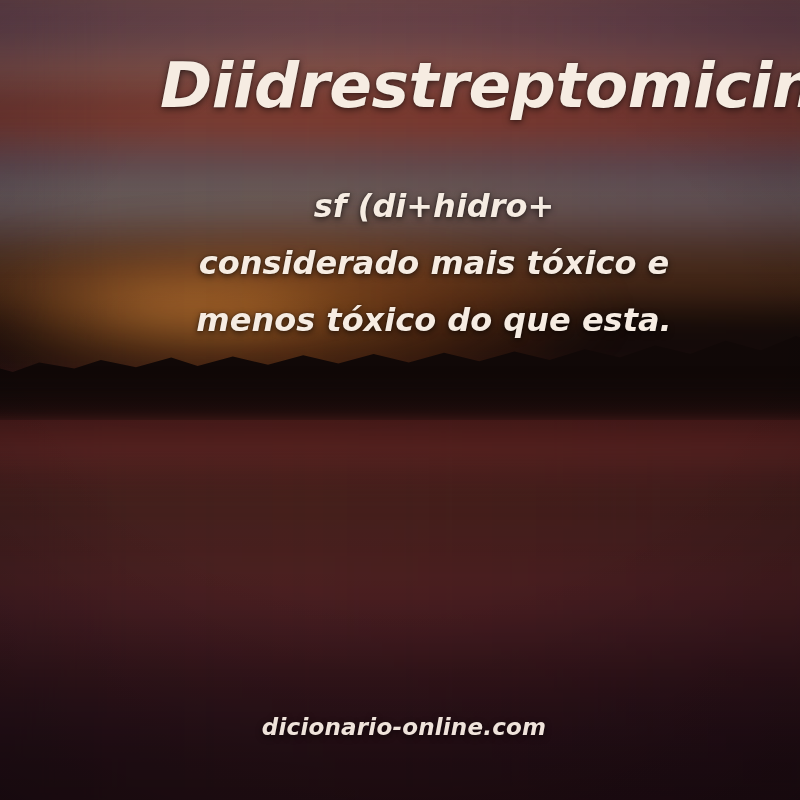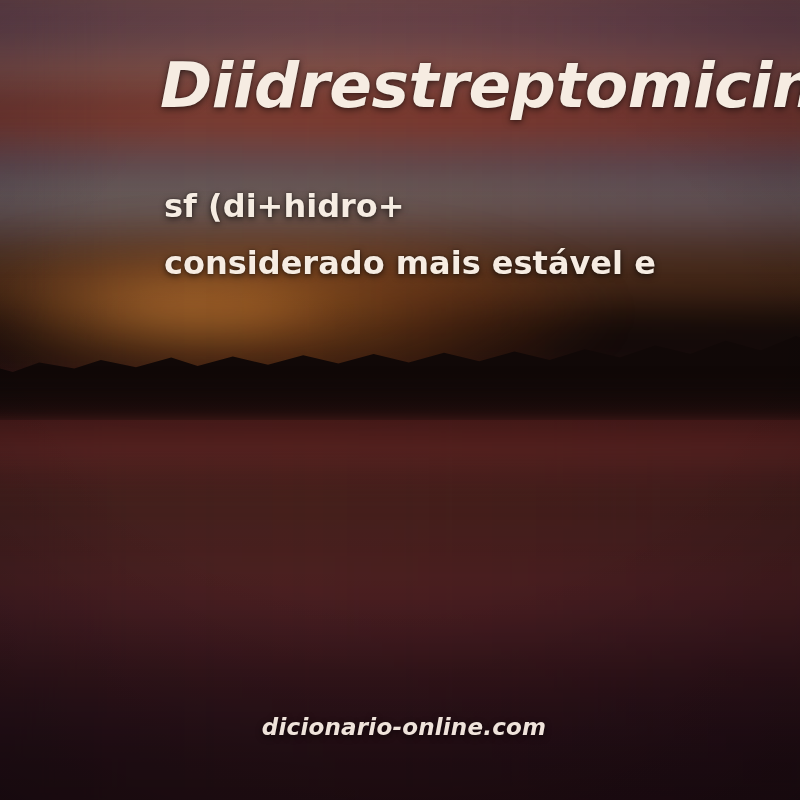--- a/index.html
+++ b/index.html
@@ -156,29 +156,31 @@
     font-weight: 700;
     font-size: 63px;
     line-height: 1.08;
     letter-spacing: -0.5px;
     color: #f6ece2;
     text-shadow: 0 2px 7px rgba(0,0,0,0.55), 0 0 2px rgba(0,0,0,0.35);
   }
 
   .definition {
     position: absolute;
-    left: 164px;
+    left: 174px;
     top: 178px;
     width: 520px;
     font-family: "DejaVu Sans", sans-serif;
+    font-style: italic;
     font-weight: 700;
     font-size: 32px;
     line-height: 57px;
     color: #f6ece2;
     text-shadow: 0 2px 6px rgba(0,0,0,0.60), 0 0 2px rgba(0,0,0,0.40);
+    text-align: center;
   }
   .definition .line {
     display: block;
     white-space: nowrap;
   }
 
   .source {
     position: absolute;
     left: 0;
     right: 0;
@@ -206,19 +208,20 @@
   <div class="bg-treeline"></div>
   <div class="bg-reflect"></div>
   <div class="bg-vignette"></div>
 
   <div class="content">
 
     <div class="headword">Diidrestreptomicina</div>
 
     <div class="definition">
       <span class="line">sf (di+hidro+</span>
-      <span class="line">considerado mais estável e</span>
+      <span class="line">considerado mais tóxico e</span>
+      <span class="line">menos tóxico do que esta.</span>
     </div>
 
     <div class="source">dicionario-online.com</div>
 
   </div>
 </div>
 
 </body></html>

